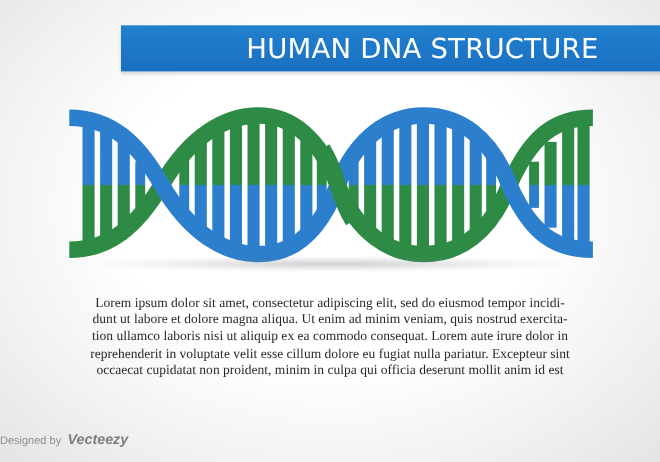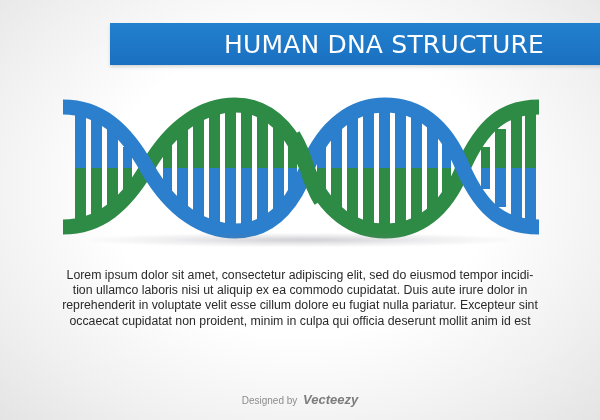--- a/index.html
+++ b/index.html
@@ -20,25 +20,25 @@
     }
     .dna-wrap { position: absolute; left: 55px; top: 95px; width: 490px; height: 145px; }
     .dna-wrap svg { width: 490px; height: 145px; display: block; }
     .dna-shadow {
       position: absolute; left: 90px; top: 233px; width: 420px; height: 14px;
       background: radial-gradient(ellipse at center, rgba(120,120,135,0.35) 0%, rgba(120,120,135,0.12) 45%, rgba(255,255,255,0) 75%);
     }
     .body-text {
       position: absolute; left: 55px; top: 268px; width: 490px;
       text-align: center; color: #2a2a2a; font-size: 12.3px; line-height: 15.2px;
-      font-family: Liberation Sans, sans-serif;
+      font-family: Liberation Serif, serif;
     }
     .body-line { display: block; white-space: nowrap; }
     .credit {
-      position: absolute; left: 0; top: 392px; width: 600px; text-align: center;
+      position: absolute; left: 0; top: 392px; width: 600px; 
       color: #8c8c8c; font-size: 10px;
     }
     .credit .brand { font-weight: bold; font-style: italic; font-size: 13px; color: #7d7d7d; margin-left: 3px; }
   </style>
 </head>
 <body>
 
 <div class="title-banner">
   <span class="title-text">HUMAN DNA STRUCTURE</span>
 </div>
@@ -103,21 +103,22 @@
 
     <path d="M8,12 C45,12 70,34 92,73 C118,118 150,136 180,136 C210,136 235,118 252,73 C270,28 300,10 330,10 C362,10 390,28 408,73 C428,118 450,132 484,132" fill="none" stroke="#2b7fcc" stroke-width="15" stroke-linecap="butt"></path>
 
     <path d="M238,40 C245,52 249,62 252,73 C256,86 260,96 266,106" fill="none" stroke="#2e8b45" stroke-width="15"></path>
   </svg>
 </div>
 <div class="dna-shadow"></div>
 
 <div class="body-text">
   <span class="body-line">Lorem ipsum dolor sit amet, consectetur adipiscing elit, sed do eiusmod tempor incidi-</span>
-  <span class="body-line">tion ullamco laboris nisi ut aliquip ex ea commodo cupidatat. Duis aute irure dolor in</span>
+  <span class="body-line">dunt ut labore et dolore magna aliqua. Ut enim ad minim veniam, quis nostrud exercita-</span>
+  <span class="body-line">tion ullamco laboris nisi ut aliquip ex ea commodo consequat. Lorem aute irure dolor in</span>
   <span class="body-line">reprehenderit in voluptate velit esse cillum dolore eu fugiat nulla pariatur. Excepteur sint</span>
   <span class="body-line">occaecat cupidatat non proident, minim in culpa qui officia deserunt mollit anim id est</span>
 </div>
 
 <div class="credit">
   <span>Designed by</span>
   <span class="brand">Vecteezy</span>
 </div>
 
 </body></html>

